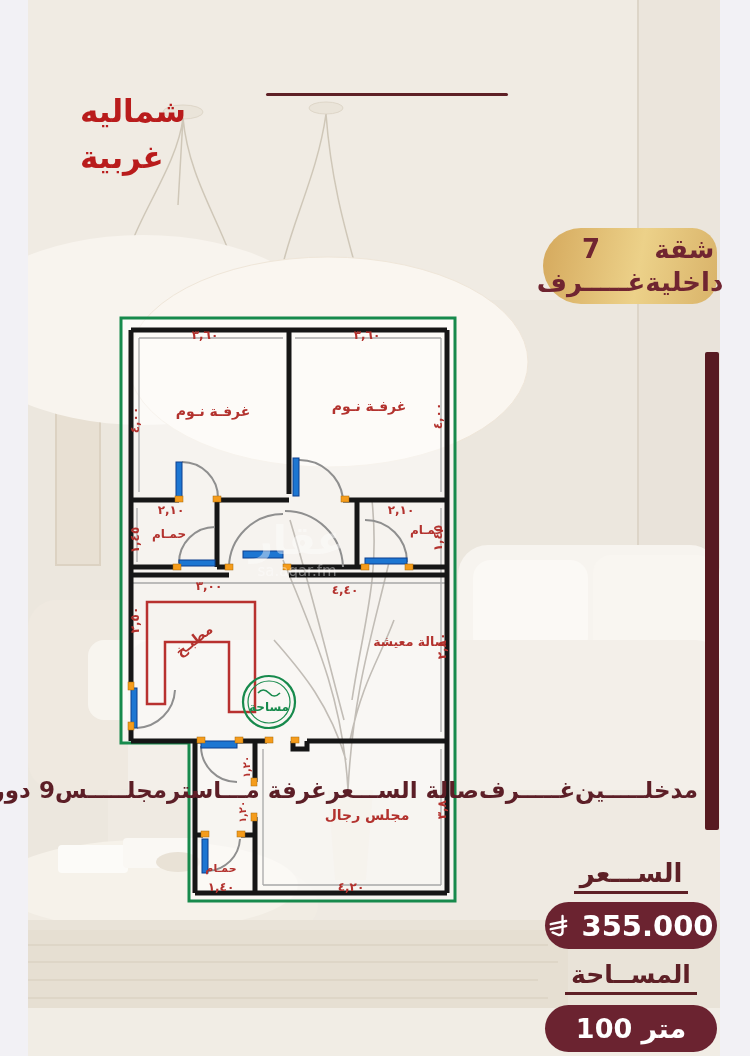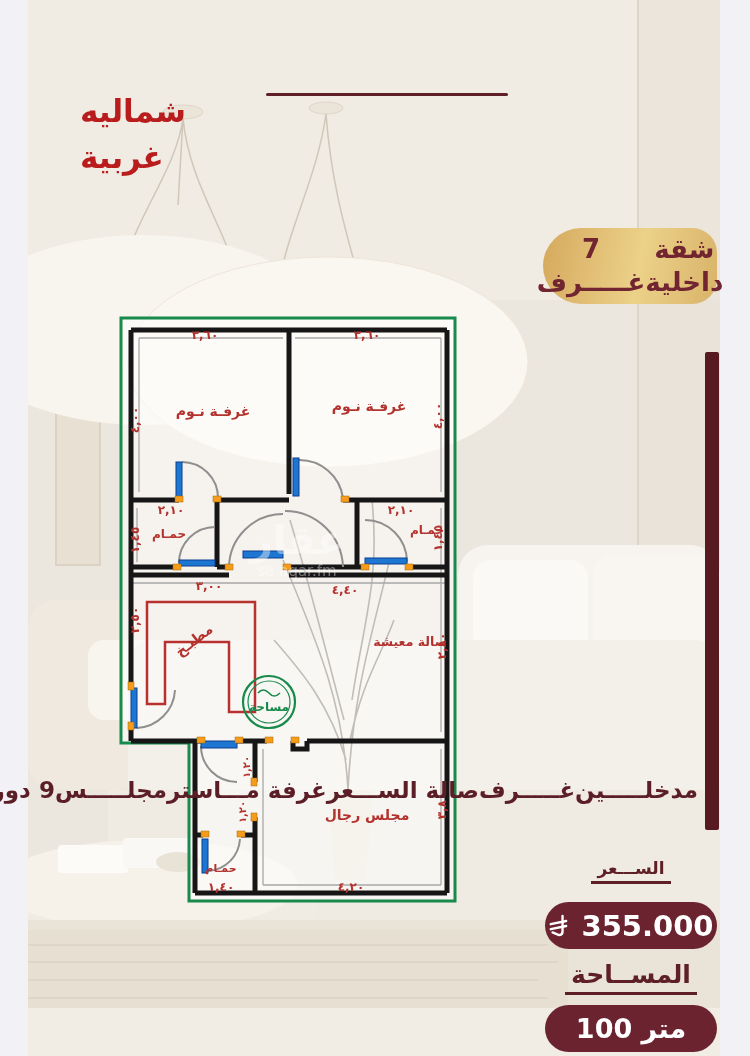--- a/index.html
+++ b/index.html
@@ -12,21 +12,21 @@
   .title-line{left:266px;top:93px;width:242px;height:3px;background:#5e2026;border-radius:2px;}
   .badge{left:543px;top:228px;width:174px;height:76px;border-radius:40px 26px 26px 40px;
          background:linear-gradient(100deg,#d5a95d 0%,#ecd189 55%,#d9b369 100%);
          display:flex;justify-content:center;align-items:center;
          color:#702531;font-weight:bold;font-size:26px;line-height:33px;text-align:center;}
   .features{left:440px;top:341px;width:258px;height:462px;display:flex;flex-direction:row;
             justify-content:space-between;align-items:flex-end;color:#5c1e26;
             font-size:23px;font-weight:bold;}
   .features div{white-space:nowrap;}
   .side-bar{left:705px;top:352px;width:14px;height:478px;background:#571a20;border-radius:2px;}
-  .plabel{color:#5e2026;font-size:17px;font-weight:bold;text-align:center;}
+  .plabel{color:#5e2026;font-size:26px;font-weight:bold;text-align:center;}
   .plabel span{display:inline-block;border-bottom:3px solid #5e2026;padding:0 6px 3px 6px;}
   .price-label{left:545px;top:858px;width:172px;}
   .area-label{left:545px;top:960px;width:172px;font-size:25px;}
   .pill{left:545px;top:902px;width:172px;height:47px;background:#6b2330;border-radius:26px;
         display:flex;align-items:center;justify-content:center;gap:13px;direction:ltr;
         color:#ffffff;font-weight:bold;font-size:29px;}
   .pill.area{top:1005px;font-size:27px;justify-content:center;}
 </style>
 </head>
 <body>

